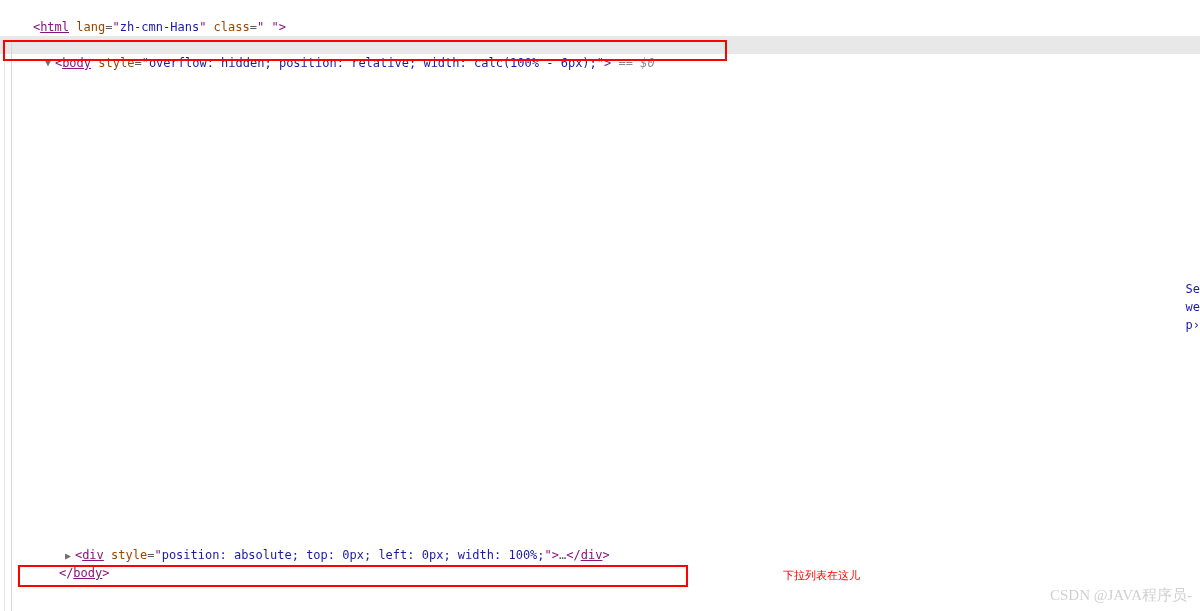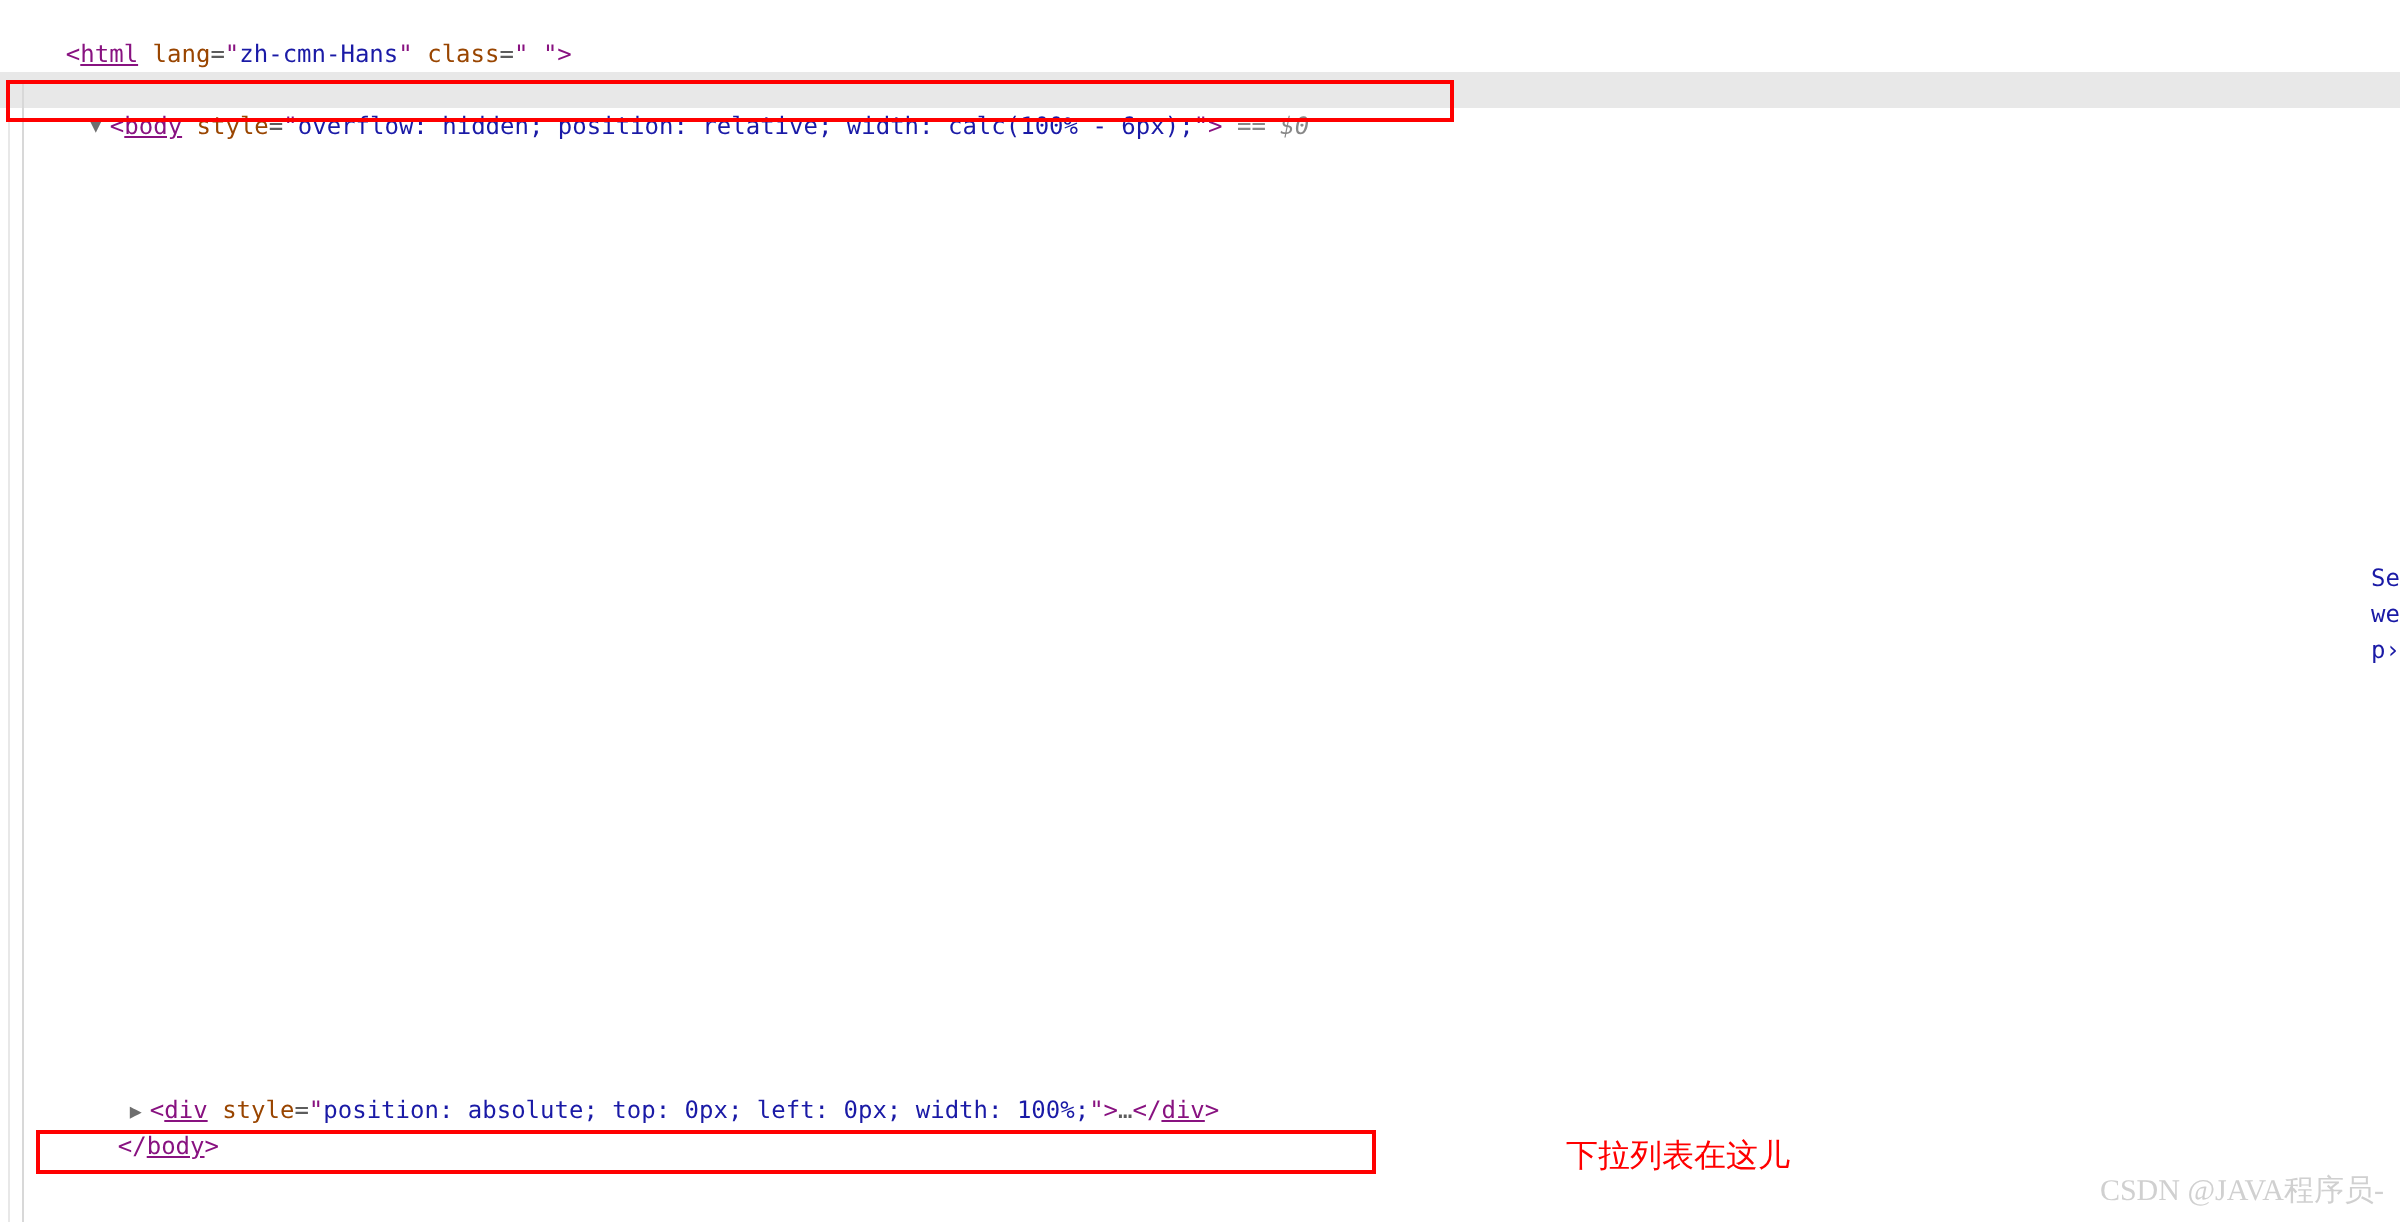--- a/index.html
+++ b/index.html
@@ -64,21 +64,21 @@
   position: absolute;
   border: 2px solid #ff0000;
   pointer-events: none;
 }
 .red-box-1 { left: 3px; top: 40px; width: 724px; height: 21px; }
 .red-box-2 { left: 18px; top: 565px; width: 670px; height: 22px; }
 .annotation {
   position: absolute;
   color: #ff0000;
   font-family: "Microsoft YaHei", sans-serif;
-  font-size: 16px;
+  font-size: 11px;
 }
 .annotation-1 { left: 783px; top: 568px; }
 .watermark {
   position: absolute;
   right: 8px;
   bottom: 6px;
   color: #d0d0d0;
   font-family: Liberation Serif, serif;
   font-size: 15px;
 }

